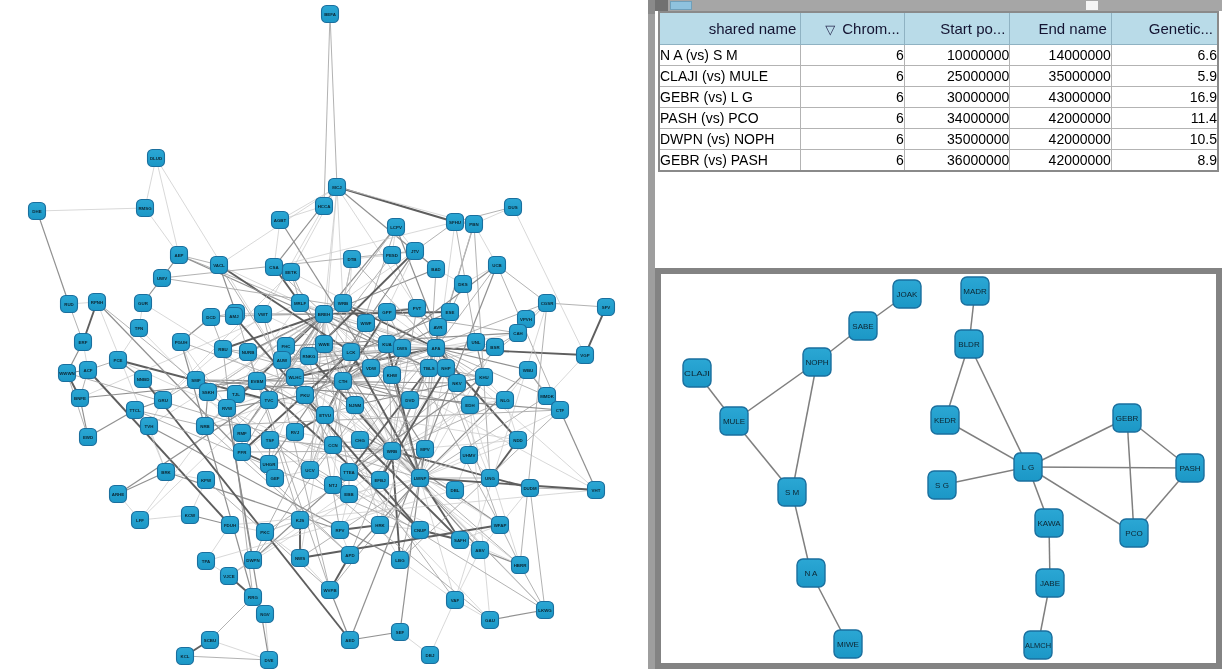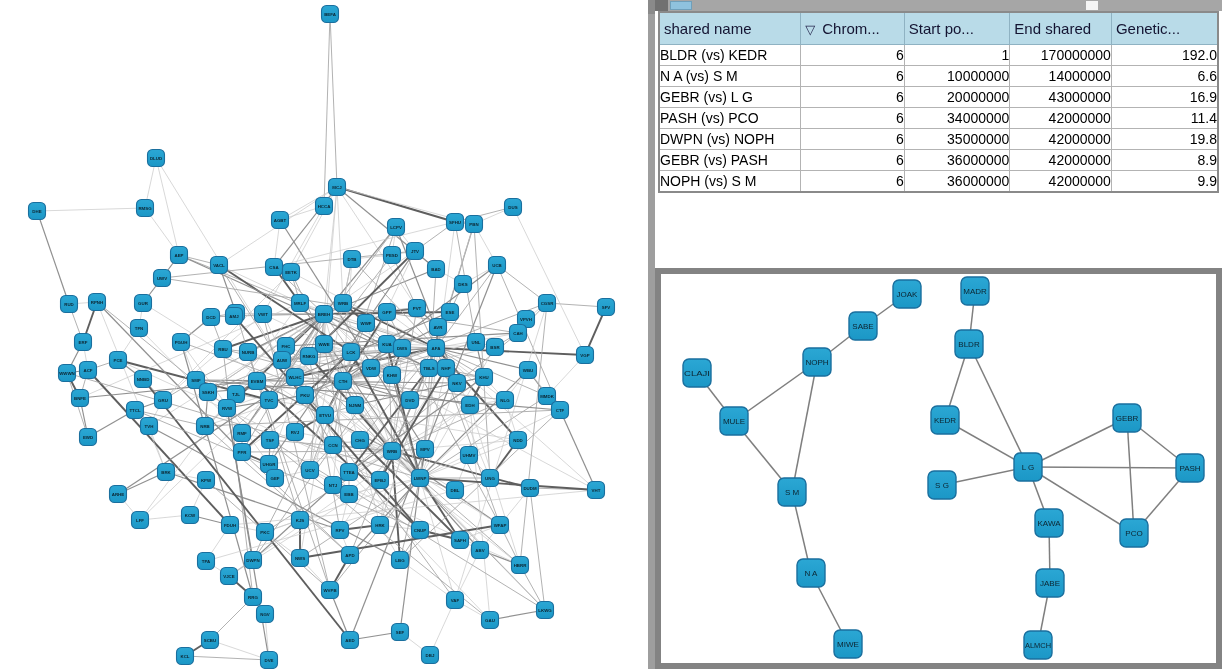--- a/index.html
+++ b/index.html
@@ -18,21 +18,21 @@
   .top-strip{position:absolute;left:655px;top:0;width:567px;height:11px;background:#a6a6a6;}
   .strip-chip-dark{position:absolute;left:655px;top:0;width:13px;height:11px;background:#717171;}
   .strip-chip-blue{position:absolute;left:670px;top:1px;width:22px;height:9px;background:#8fc2de;border:1px solid #6f9fba;box-sizing:border-box;}
   .strip-chip-white{position:absolute;left:1086px;top:1px;width:12px;height:9px;background:#f4f4f4;}
 
   
   .table-wrap{position:absolute;left:658px;top:11px;width:561px;}
   table.attr{border-collapse:collapse;table-layout:fixed;width:561px;
              border:2px solid #8a8a8a;background:#ffffff;}
   table.attr th{height:31px;background:#b9dbe8;color:#141432;font-size:15px;font-weight:400;
-                text-align:left;border:1px solid #8fb2c2;overflow:hidden;white-space:nowrap;
+                text-align:right;border:1px solid #8fb2c2;overflow:hidden;white-space:nowrap;
                 padding:0 4px;}
   table.attr td{height:20px;font-size:14px;color:#000000;border:1px solid #b3b3b3;
                 overflow:hidden;white-space:nowrap;padding:0;}
   td.c-left{text-align:left;padding-left:8px;}
   td.c-right{text-align:right;padding-right:10px;}
   .filter-glyph{font-size:13px;margin-right:7px;color:#23234a;}
 
   
   .detail-panel{position:absolute;left:655px;top:268px;width:567px;height:401px;
                 background:#ffffff;border:6px solid #838383;box-sizing:border-box;}
@@ -1126,76 +1126,69 @@
         <th>
           <span>shared name</span>
         </th>
         <th>
           <span class="filter-glyph">▽</span><span>Chrom...</span>
         </th>
         <th>
           <span>Start po...</span>
         </th>
         <th>
-          <span>End shared</span>
+          <span>End name</span>
         </th>
         <th>
           <span>Genetic...</span>
         </th>
       </tr>
     </thead>
     <tbody id="attr-tbody">
         <tr>
-          <td class="c-left">BLDR (vs) KEDR</td>
-          <td class="c-right">6</td>
-          <td class="c-right">1</td>
-          <td class="c-right">170000000</td>
-          <td class="c-right">192.0</td>
-        </tr>
-        <tr>
           <td class="c-left">N A (vs) S M</td>
           <td class="c-right">6</td>
           <td class="c-right">10000000</td>
           <td class="c-right">14000000</td>
           <td class="c-right">6.6</td>
         </tr>
         <tr>
+          <td class="c-left">CLAJI (vs) MULE</td>
+          <td class="c-right">6</td>
+          <td class="c-right">25000000</td>
+          <td class="c-right">35000000</td>
+          <td class="c-right">5.9</td>
+        </tr>
+        <tr>
           <td class="c-left">GEBR (vs) L G</td>
           <td class="c-right">6</td>
-          <td class="c-right">20000000</td>
+          <td class="c-right">30000000</td>
           <td class="c-right">43000000</td>
           <td class="c-right">16.9</td>
         </tr>
         <tr>
           <td class="c-left">PASH (vs) PCO</td>
           <td class="c-right">6</td>
           <td class="c-right">34000000</td>
           <td class="c-right">42000000</td>
           <td class="c-right">11.4</td>
         </tr>
         <tr>
           <td class="c-left">DWPN (vs) NOPH</td>
           <td class="c-right">6</td>
           <td class="c-right">35000000</td>
           <td class="c-right">42000000</td>
-          <td class="c-right">19.8</td>
+          <td class="c-right">10.5</td>
         </tr>
         <tr>
           <td class="c-left">GEBR (vs) PASH</td>
           <td class="c-right">6</td>
           <td class="c-right">36000000</td>
           <td class="c-right">42000000</td>
           <td class="c-right">8.9</td>
-        </tr>
-        <tr>
-          <td class="c-left">NOPH (vs) S M</td>
-          <td class="c-right">6</td>
-          <td class="c-right">36000000</td>
-          <td class="c-right">42000000</td>
-          <td class="c-right">9.9</td>
         </tr>
       </tbody>
   </table>
 </div>
 
 <div class="detail-panel">
   <svg id="detail-svg" width="555" height="389" viewBox="0 0 555 389">
       <defs>
         <linearGradient id="gradD" x1="0" y1="0" x2="0" y2="1">
           <stop offset="0" stop-color="#2ba7d4"></stop>

